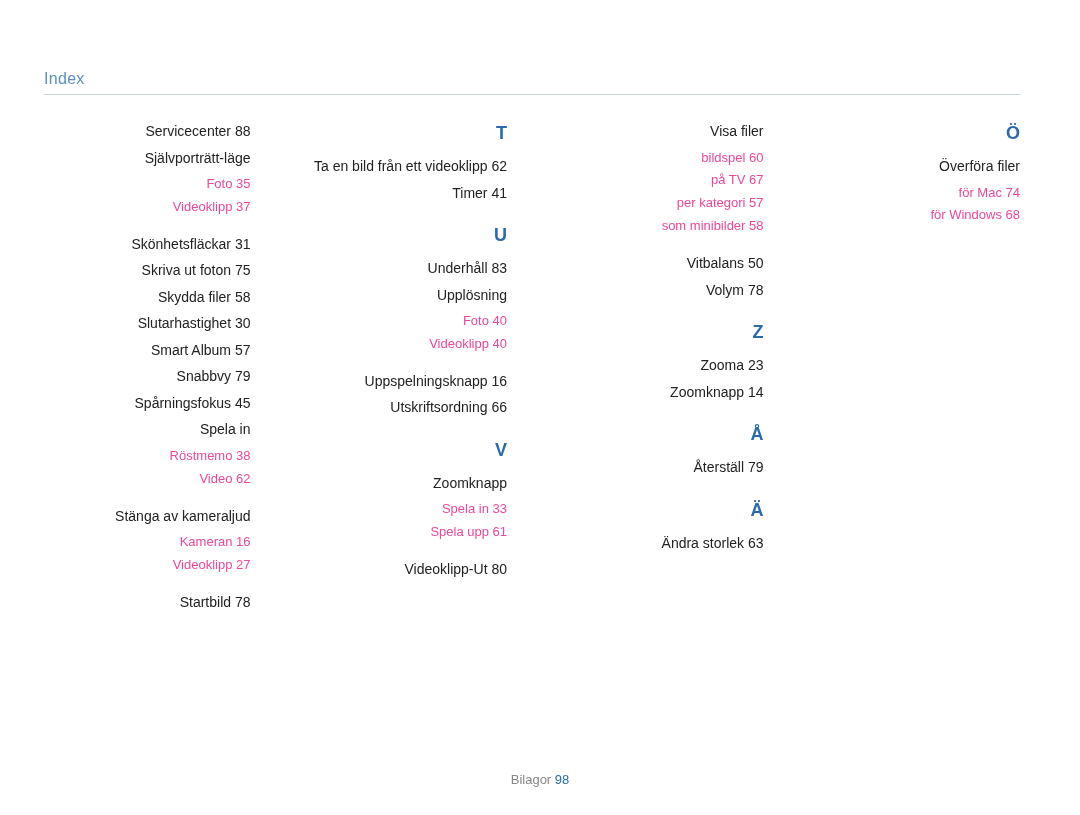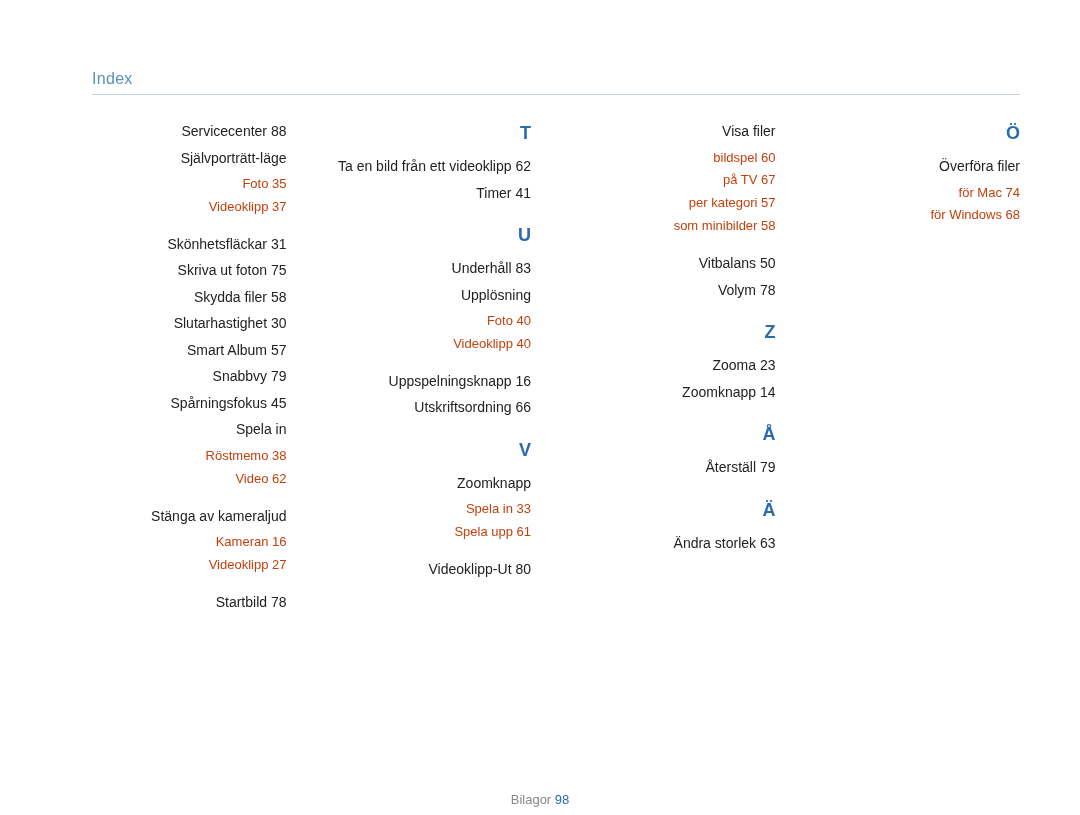--- a/index.html
+++ b/index.html
@@ -6,21 +6,21 @@
     margin: 0;
     padding: 0;
     background: #ffffff;
     font-family: Arial, Helvetica, sans-serif;
     color: #222;
   }
   .page {
     box-sizing: border-box;
     width: 1080px;
     height: 815px;
-    padding: 70px 60px 20px 92px;
+    padding: 70px 60px 20px 44px;
     position: relative;
   }
   .page-title {
     color: #5b8fbf;
     font-size: 16px;
     font-weight: 400;
     border-bottom: 1px solid #c8d4e0;
     padding-bottom: 6px;
     margin-bottom: 28px;
     letter-spacing: 0.3px;
@@ -44,28 +44,28 @@
     margin-top: 0;
   }
   .entry {
     font-size: 14px;
     color: #222;
     margin-bottom: 9px;
     line-height: 1.25;
   }
   .sub {
     font-size: 13px;
-    color: #c2410c;
+    color: #ec4899;
     margin-left: 14px;
     margin-bottom: 6px;
     line-height: 1.3;
   }
   .footer {
     position: absolute;
-    bottom: 8px;
+    bottom: 28px;
     left: 0;
     right: 0;
     text-align: center;
     font-size: 13px;
     color: #888;
   }
   .footer .num {
     color: #2a6bb0;
   }
 </style>

